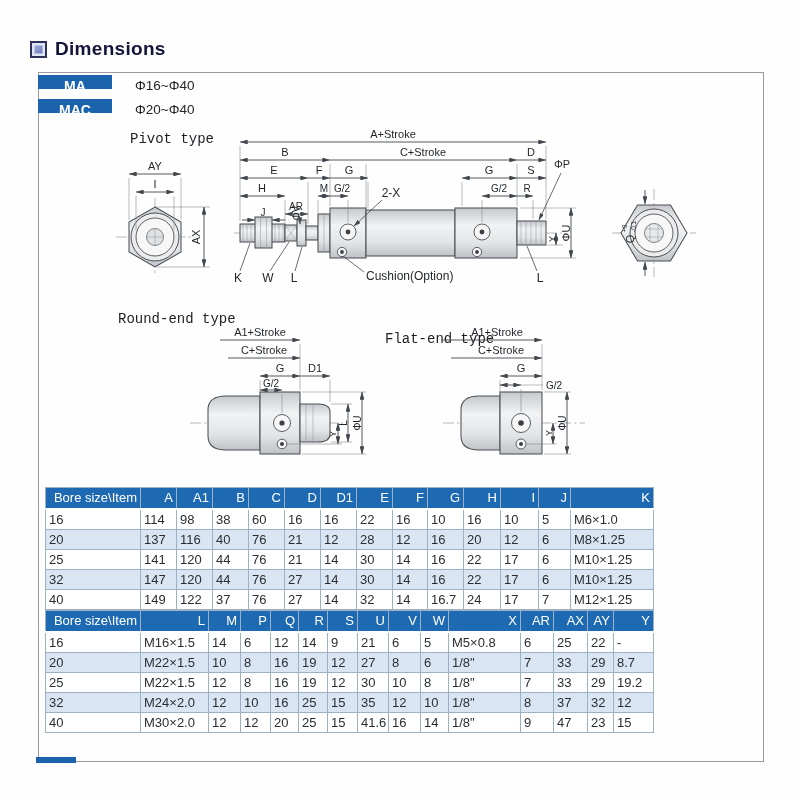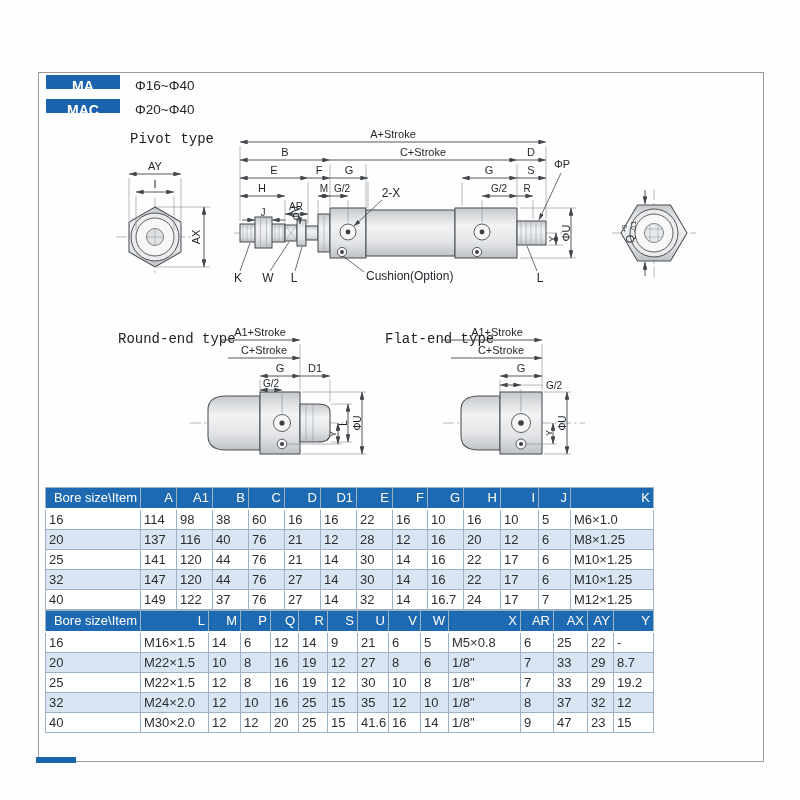--- a/index.html
+++ b/index.html
@@ -9,21 +9,21 @@
   .title-row{position:absolute;left:30px;top:38px;display:flex;align-items:center;gap:8px;}
   .title-icon{width:13px;height:13px;border:2px solid #30305c;
       background:linear-gradient(135deg,#aab6e0,#6274b8);
       box-shadow:inset 0 0 0 2.5px #dfe5f5;}
   .page-title{font-size:19px;font-weight:bold;color:#15153a;margin:0;letter-spacing:.3px;}
   
   .frame{position:absolute;left:38px;top:72px;width:724px;height:688px;
          border:1px solid #9a9a9a;}
   .accent-bar{position:absolute;left:36px;top:757px;width:40px;height:6px;background:#1b64ad;}
   
-  .badge{position:absolute;left:46px;width:74px;height:14px;background:#1b64ad;color:#fff;
+  .badge{position:absolute;left:38px;width:74px;height:14px;background:#1b64ad;color:#fff;
          font-size:14px;font-weight:bold;text-align:center;line-height:22px;}
   .range{position:absolute;left:135px;height:22px;font-size:13.5px;color:#26262a;line-height:22px;}
   .type-label{position:absolute;font-size:14px;color:#1d1d22;font-family:Liberation Mono, monospace;}
   
   .dim-table{position:absolute;left:45px;border-collapse:collapse;table-layout:fixed;
              width:608px;font-size:13px;color:#2a2e33;background:#fff;border:1px solid #5c6c7c;}
   .dim-table th{background:#1e6ab2;color:#fff;font-weight:normal;text-align:right;
              padding:0 3px;height:20px;border:1px solid #9db0c4;border-bottom:2px solid #fff;
              font-size:13px;line-height:16px;overflow:hidden;white-space:nowrap;}
   .dim-table td{border:1px solid #9db0c4;padding:0 3px;height:19px;line-height:15px;
@@ -55,31 +55,35 @@
       </marker>
       <linearGradient id="gmet" x1="0" y1="0" x2="0" y2="1">
         <stop offset="0" stop-color="#c6c9cc"></stop>
         <stop offset=".35" stop-color="#f2f3f4"></stop>
         <stop offset=".7" stop-color="#e2e4e6"></stop>
         <stop offset="1" stop-color="#bfc2c6"></stop>
       </linearGradient>
     </defs>
   </svg>
 
+  <div class="title-row">
+    <span class="title-icon"></span>
+    <h1 class="page-title">Dimensions</h1>
+  </div>
 
   <div class="frame"></div>
   <div class="accent-bar"></div>
 
   <div class="badge" style="top:75px">MA</div>
   <div class="badge" style="top:99px">MAC</div>
   <div class="range" style="top:75px">Φ16~Φ40</div>
   <div class="range" style="top:99px">Φ20~Φ40</div>
 
   <div class="type-label" style="left:130px;top:131px">Pivot type</div>
-  <div class="type-label" style="left:118px;top:331px">Round-end type</div>
+  <div class="type-label" style="left:118px;top:311px">Round-end type</div>
   <div class="type-label" style="left:385px;top:331px">Flat-end type</div>
 
   <svg style="left:90px;top:160px" width="160" height="132" viewBox="0 0 160 132">
     <line class="cl" x1="26" y1="77" x2="104" y2="77"></line>
     <line class="cl" x1="65" y1="38" x2="65" y2="114"></line>
     <polygon class="part" points="65,47 91,62 91,92 65,107 39,92 39,62"></polygon>
     <circle cx="65" cy="77" r="24" fill="#ececec" stroke="#4a4f55" stroke-width="1"></circle>
     <circle cx="65" cy="77" r="19" fill="#f7f7f7" stroke="#4a4f55" stroke-width=".9"></circle>
     <circle cx="65" cy="77" r="8.5" fill="#e0e1e2" stroke="#61666c" stroke-width=".8"></circle>
     <line class="thr" x1="65" y1="69" x2="65" y2="85"></line>

